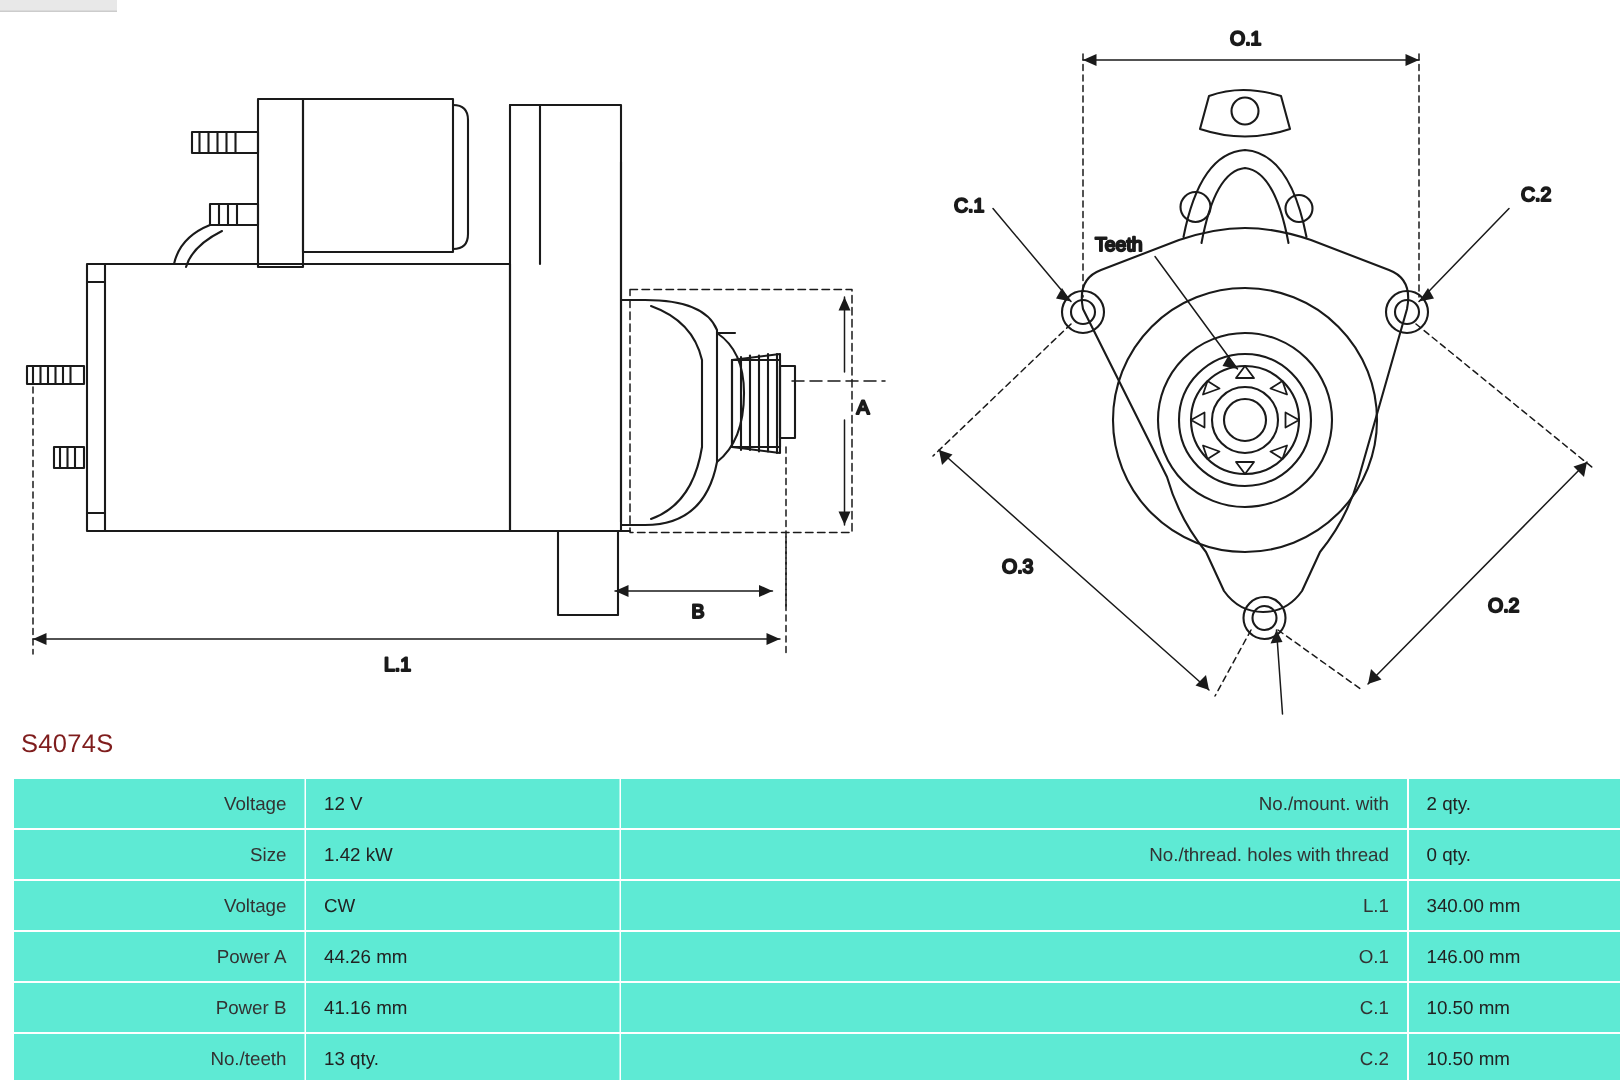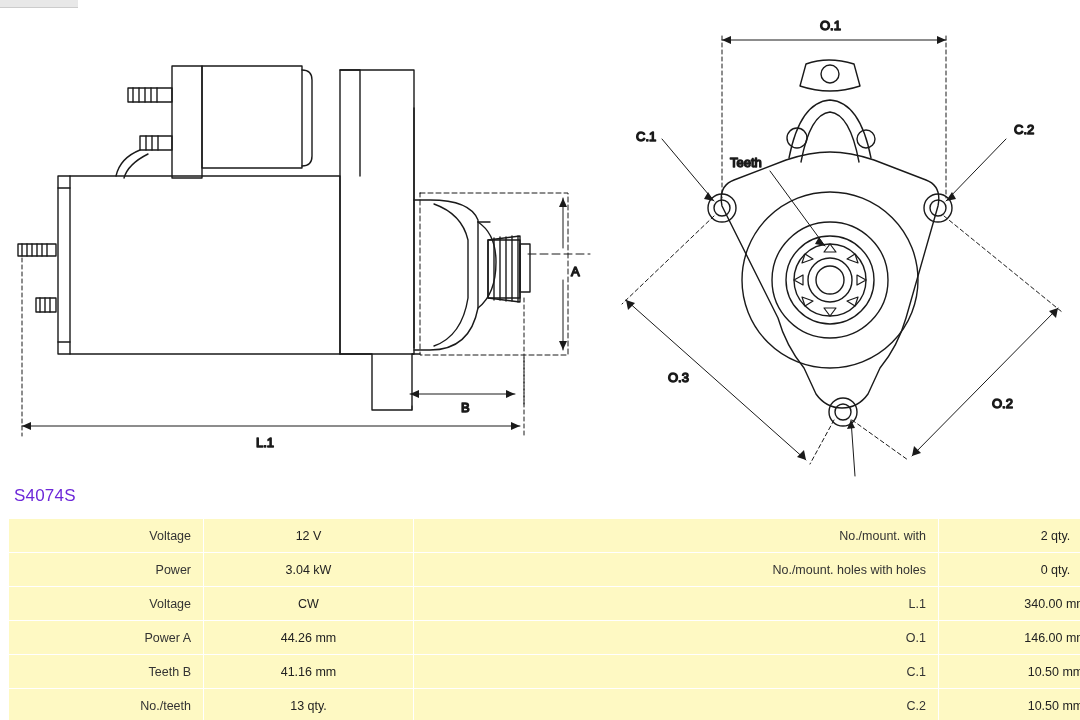--- a/index.html
+++ b/index.html
@@ -37,49 +37,49 @@
     height: 470px;
   }
   .drawings svg {
     display: block;
   }
   .part-code {
     position: absolute;
     left: 14px;
     top: 486px;
     font-size: 17px;
-    color: #6d28d9;
+    color: #7f1d1d;
     font-weight: normal;
     letter-spacing: 0.2px;
   }
   .spec-table {
     position: absolute;
     left: 8px;
     top: 518px;
     width: 1064px;
     border-collapse: collapse;
     table-layout: fixed;
     font-size: 12.5px;
   }
   .spec-table td {
     height: 33px;
     padding: 0 12px;
     border: 1px solid #ffffff;
-    background: #fef9c3;
+    background: #5eead4;
     vertical-align: middle;
     white-space: nowrap;
     overflow: hidden;
     text-overflow: ellipsis;
   }
   .lbl {
     text-align: right;
     color: #333333;
   }
   .val {
-    text-align: center;
+    text-align: left;
     background: #f2f2f2;
     color: #222222;
   }
   .c1 { width: 170px; }
   .c2 { width: 185px; }
   .c3 { width: 500px; }
   .c4 { width: 209px; }
   text.dim {
     font-family: "Liberation Sans", sans-serif;
     font-size: 13px;
@@ -299,39 +299,39 @@
 
   <table class="spec-table">
     <tbody>
       <tr>
         <td class="lbl c1">Voltage</td>
         <td class="val c2">12 V</td>
         <td class="lbl c3">No./mount. with</td>
         <td class="val c4">2 qty.</td>
       </tr>
       <tr>
-        <td class="lbl c1">Power</td>
-        <td class="val c2">3.04 kW</td>
-        <td class="lbl c3">No./mount. holes with holes</td>
+        <td class="lbl c1">Size</td>
+        <td class="val c2">1.42 kW</td>
+        <td class="lbl c3">No./thread. holes with thread</td>
         <td class="val c4">0 qty.</td>
       </tr>
       <tr>
         <td class="lbl c1">Voltage</td>
         <td class="val c2">CW</td>
         <td class="lbl c3">L.1</td>
         <td class="val c4">340.00 mm</td>
       </tr>
       <tr>
         <td class="lbl c1">Power A</td>
         <td class="val c2">44.26 mm</td>
         <td class="lbl c3">O.1</td>
         <td class="val c4">146.00 mm</td>
       </tr>
       <tr>
-        <td class="lbl c1">Teeth B</td>
+        <td class="lbl c1">Power B</td>
         <td class="val c2">41.16 mm</td>
         <td class="lbl c3">C.1</td>
         <td class="val c4">10.50 mm</td>
       </tr>
       <tr>
         <td class="lbl c1">No./teeth</td>
         <td class="val c2">13 qty.</td>
         <td class="lbl c3">C.2</td>
         <td class="val c4">10.50 mm</td>
       </tr>

